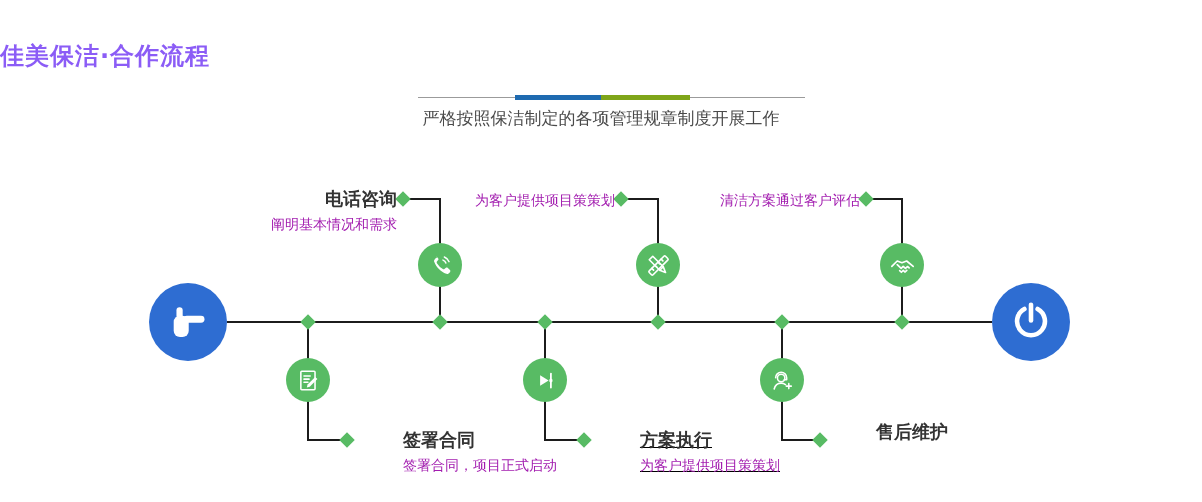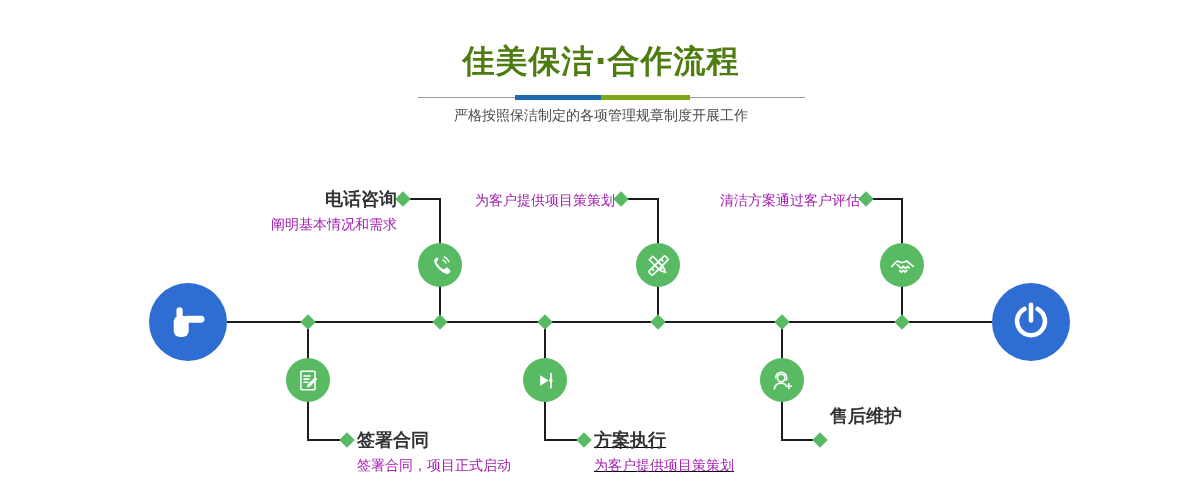--- a/index.html
+++ b/index.html
@@ -1,40 +1,40 @@
 <!DOCTYPE html>
 <html><head>
 <meta charset="utf-8">
 <style>
   * { margin:0; padding:0; box-sizing:border-box; }
   html,body { background:#fff; }
   body { font-family:"DejaVu Sans","Liberation Sans",sans-serif; }
   .stage { position:relative; width:1202px; height:502px; background:#ffffff; overflow:hidden; }
 
-  .page-title { position:absolute; top:40px; left:0; width:100%; text-align:center;
-                font-size:32px; font-weight:bold; color:#4d7c0f; letter-spacing:1px; }
+  .page-title { position:absolute; top:40px; left:0; width:100%; text-align:left;
+                font-size:24px; font-weight:bold; color:#8b5cf6; letter-spacing:1px; }
   .divider { position:absolute; top:95px; left:418px; width:387px; height:5px; }
   .divider .base { position:absolute; top:2px; left:0; width:100%; height:1px; background:#9b9b9b; }
   .divider .seg { position:absolute; top:0; height:5px; }
   .divider .seg.blue  { left:97px;  width:86px; background:#1e6ab0; }
   .divider .seg.green { left:183px; width:89px; background:#7fa519; }
   .page-subtitle { position:absolute; top:107px; left:0; width:100%; text-align:center;
-                   font-size:14px; color:#4a4a4a; }
+                   font-size:17px; color:#4a4a4a; }
 
   .connectors { position:absolute; top:0; left:0; }
 
   .node { position:absolute; width:44px; height:44px; border-radius:50%;
           background:#58bb64; display:flex; align-items:center; justify-content:center; }
   .node svg { width:27px; height:27px; }
 
   .endpoint { position:absolute; width:78px; height:78px; border-radius:50%;
               background:#2e6dd2; display:flex; align-items:center; justify-content:center; }
   .endpoint svg { width:44px; height:44px; }
 
-  .label { position:absolute; }
+  .label { position:absolute;margin-left:46px; }
   .label .t { font-size:18px; font-weight:bold; color:#333333; line-height:24px; }
   .label .d { font-size:14px; color:#a21caf; line-height:20px; margin-top:3px; white-space:nowrap; }
   .label.top-lbl { text-align:right; }
   .label.bot-lbl { text-align:left; }
 </style>
 </head>
 <body>
 
 <div class="stage">
 
@@ -171,17 +171,17 @@
   <div class="label bot-lbl" style="left:357px; top:428px;">
     <div class="t">签署合同</div>
     <div class="d">签署合同，项目正式启动</div>
   </div>
 
   <div class="label bot-lbl" style="left:594px; top:428px;text-decoration:underline;">
     <div class="t">方案执行</div>
     <div class="d">为客户提供项目策策划</div>
   </div>
 
-  <div class="label bot-lbl" style="left:830px; top:404px;">
+  <div class="label bot-lbl" style="left:830px; top:420px;">
     <div class="t">售后维护</div>
   </div>
 
 </div>
 
 </body></html>

